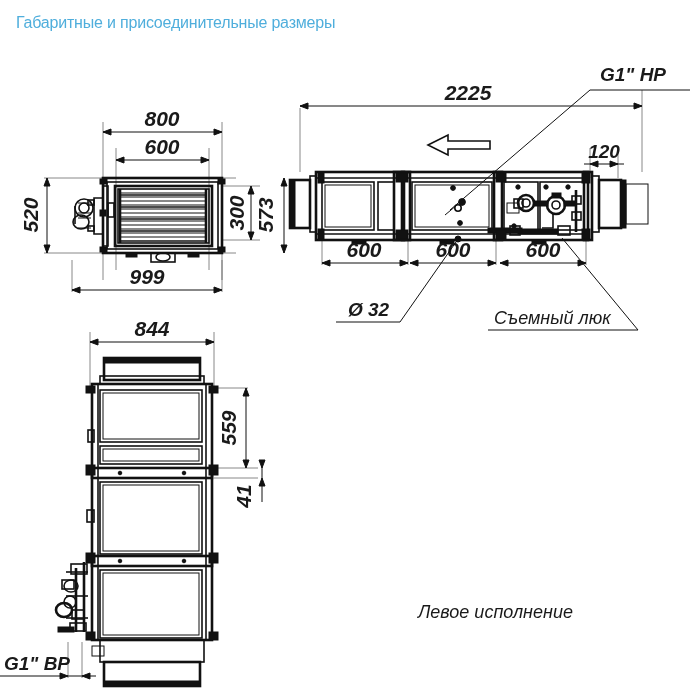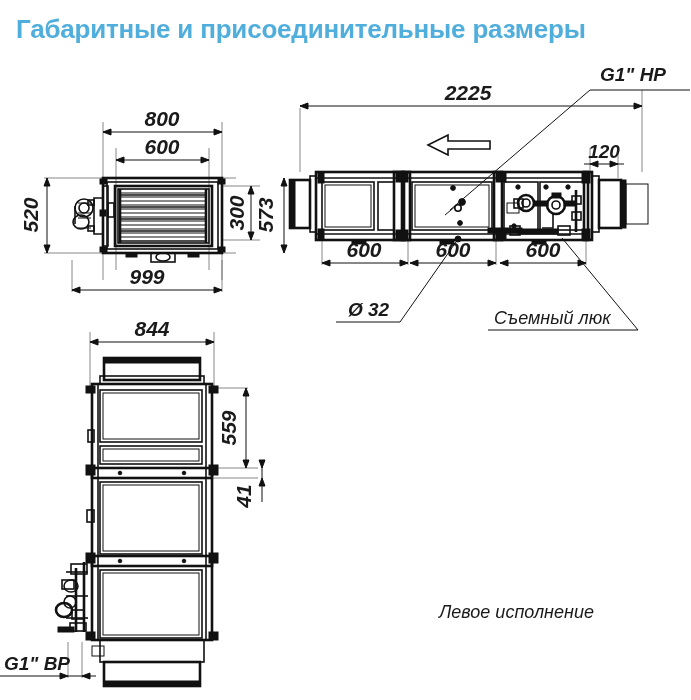--- a/index.html
+++ b/index.html
@@ -1,21 +1,21 @@
 <!DOCTYPE html>
 <html><head>
 <meta charset="utf-8">
 <style>
   html,body{margin:0;padding:0;background:#ffffff;}
   body{width:691px;height:700px;position:relative;overflow:hidden;
        font-family:"Liberation Sans","DejaVu Sans",sans-serif;}
 
   #page-title{
     position:absolute;left:16px;top:14px;
-    font-size:26px;font-weight:bold;color:#4FAEDC;
+    font-size:16px;font-weight:normal;color:#4FAEDC;
     letter-spacing:-0.2px;white-space:nowrap;
   }
 
   .cad{position:absolute;text-decoration:underline;}
   .cad svg{display:block;overflow:visible;}
 
   
   text{font-family:"Liberation Sans","DejaVu Sans",sans-serif;
        font-style:italic;font-weight:bold;fill:#1a1a1a;}
   .dim{font-size:21px;}
@@ -412,17 +412,17 @@
 
   <g>
     <line class="dimln" x1="0" y1="366" x2="96" y2="366"></line>
     <polygon class="fillk" points="68,366 60,363 60,369"></polygon>
     <polygon class="fillk" points="82,366 90,363 90,369"></polygon>
     <text class="note-b" x="4" y="360">G1" ВР</text>
   </g>
 </svg>
 </div>
 
-<div class="cad" style="left:411px;top:590px;">
+<div class="cad" style="left:390px;top:590px;">
 <svg width="260" height="40" viewBox="0 0 260 40">
   <text class="note" x="28" y="28">Левое исполнение</text>
 </svg>
 </div>
 
 </body></html>

